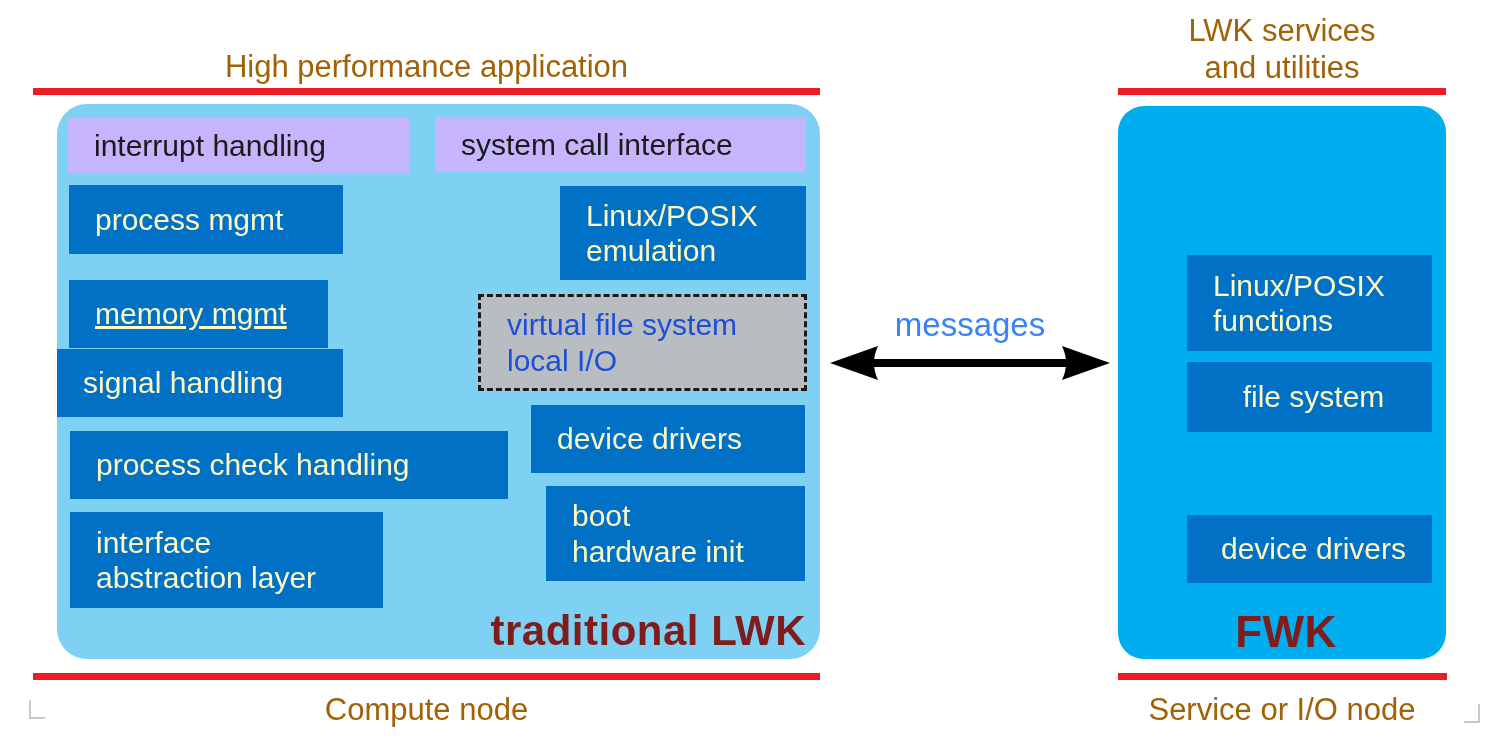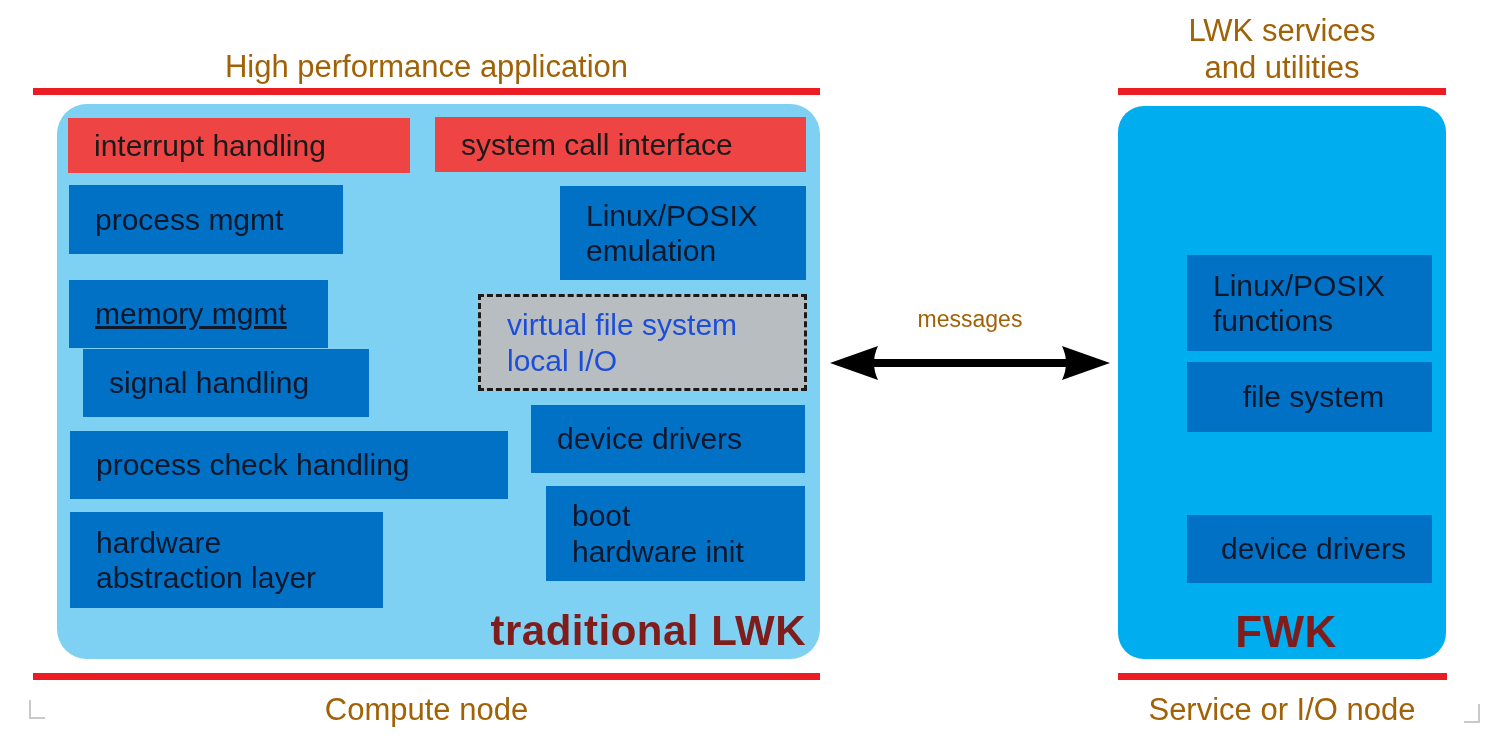--- a/index.html
+++ b/index.html
@@ -18,36 +18,36 @@
   .panel-lwk {
     left:57px; top:104px; width:763px; height:555px;
     background:#7FD1F3; border-radius:30px;
   }
   .panel-fwk {
     left:1118px; top:106px; width:328px; height:553px;
     background:#00AEEF; border-radius:26px;
   }
   .box {
     position:absolute; display:flex; align-items:center;
-    background:#0071C5; color:#0f172a; font-size:30px; line-height:1.18;
+    background:#0071C5; color:#fef9c3; font-size:30px; line-height:1.18;
     padding-left:26px; box-sizing:border-box; white-space:pre-line;
   }
   .box.centered { justify-content:center; padding-left:8px; }
-  .box.green { background:#ef4444; color:#1a1a1a; }
+  .box.green { background:#c4b5fd; color:#1a1a1a; }
   .box.vfs {
     background:#B8BDC1; color:#1d4ed8; border:3px dashed #1a1a1a;
   }
   .brand {
     position:absolute; color:#7f1d1d; font-weight:bold; letter-spacing:0.5px;
   }
   .brand-lwk { right:14px; bottom:4px; font-size:42px; }
   .brand-fwk { left:8px; right:0; bottom:2px; font-size:44px; text-align:center; }
   .msg-label {
     position:absolute; left:840px; top:306px; width:260px;
-    text-align:center; color:#a16207; font-size:23px;
+    text-align:center; color:#3b82f6; font-size:33px;
   }
   .arrow-wrap { position:absolute; left:830px; top:340px; width:280px; height:46px; }
   .corner {
     position:absolute; width:14px; height:17px;
   }
   .corner-bl { left:29px; top:700px; border-left:2px solid #c9c9c9; border-bottom:2px solid #c9c9c9; }
   .corner-br { left:1464px; top:704px; border-right:2px solid #c9c9c9; border-bottom:2px solid #c9c9c9; }
 </style>
 </head>
 <body>
@@ -58,23 +58,23 @@
 <div class="hdr" style="left:1100px; top:12px; width:364px;">LWK services
 and utilities</div>
 <div class="redline" style="left:1118px; top:88px; width:328px;"></div>
 
 <div class="panel panel-lwk">
   <div class="box green" style="left:11px; top:14px; width:342px; height:55px;">interrupt handling</div>
   <div class="box green" style="left:378px; top:13px; width:371px; height:55px;">system call interface</div>
 
   <div class="box" style="left:12px; top:81px; width:274px; height:69px;">process mgmt</div>
   <div class="box" style="left:12px; top:176px; width:259px; height:68px;text-decoration:underline;">memory mgmt</div>
-  <div class="box" style="left:26px; top:245px; width:286px; height:68px;">signal handling</div>
+  <div class="box" style="left:0; top:245px; width:286px; height:68px;">signal handling</div>
   <div class="box" style="left:13px; top:327px; width:438px; height:68px;">process check handling</div>
-  <div class="box" style="left:13px; top:408px; width:313px; height:96px;">hardware
+  <div class="box" style="left:13px; top:408px; width:313px; height:96px;">interface
 abstraction layer</div>
 
   <div class="box" style="left:503px; top:82px; width:246px; height:94px;">Linux/POSIX
 emulation</div>
   <div class="box vfs" style="left:421px; top:190px; width:329px; height:97px;">virtual file system
 local I/O</div>
   <div class="box" style="left:474px; top:301px; width:274px; height:68px;">device drivers</div>
   <div class="box" style="left:489px; top:382px; width:259px; height:95px;">boot
 hardware init</div>
 

